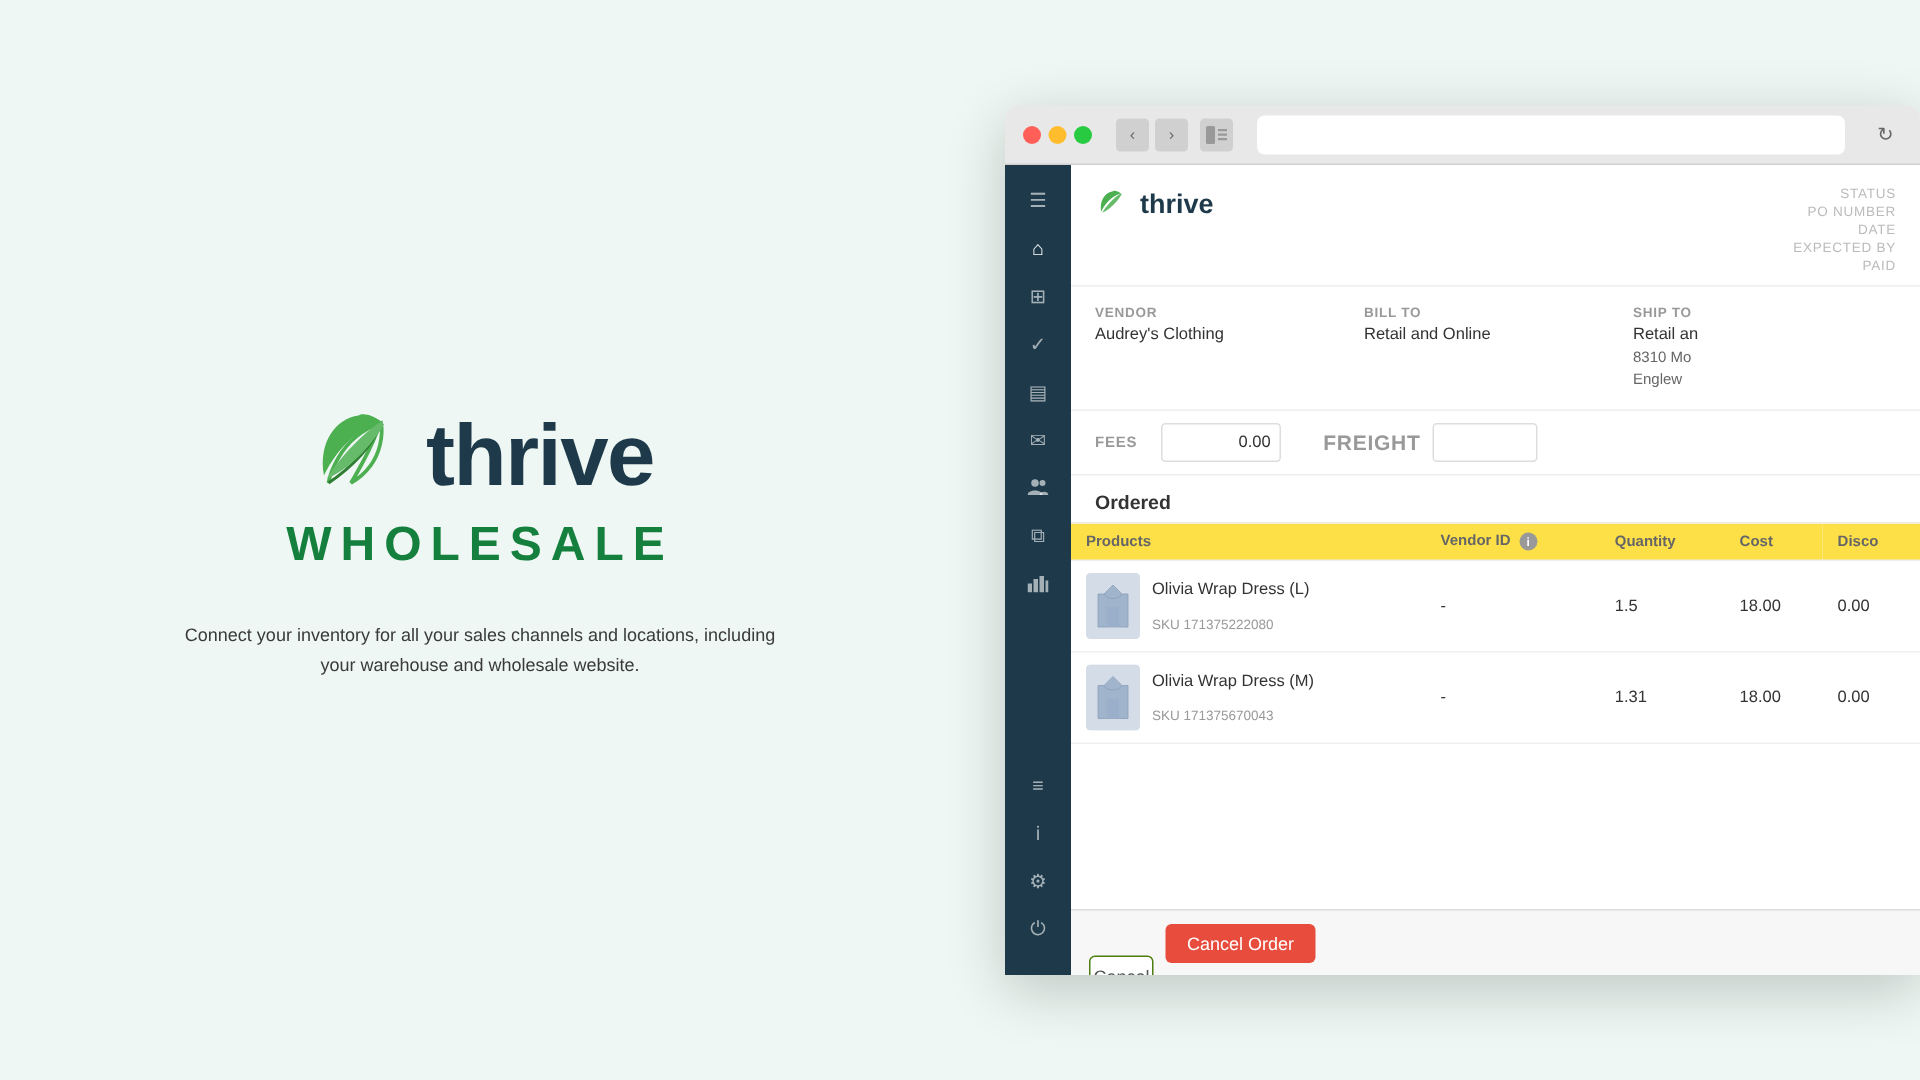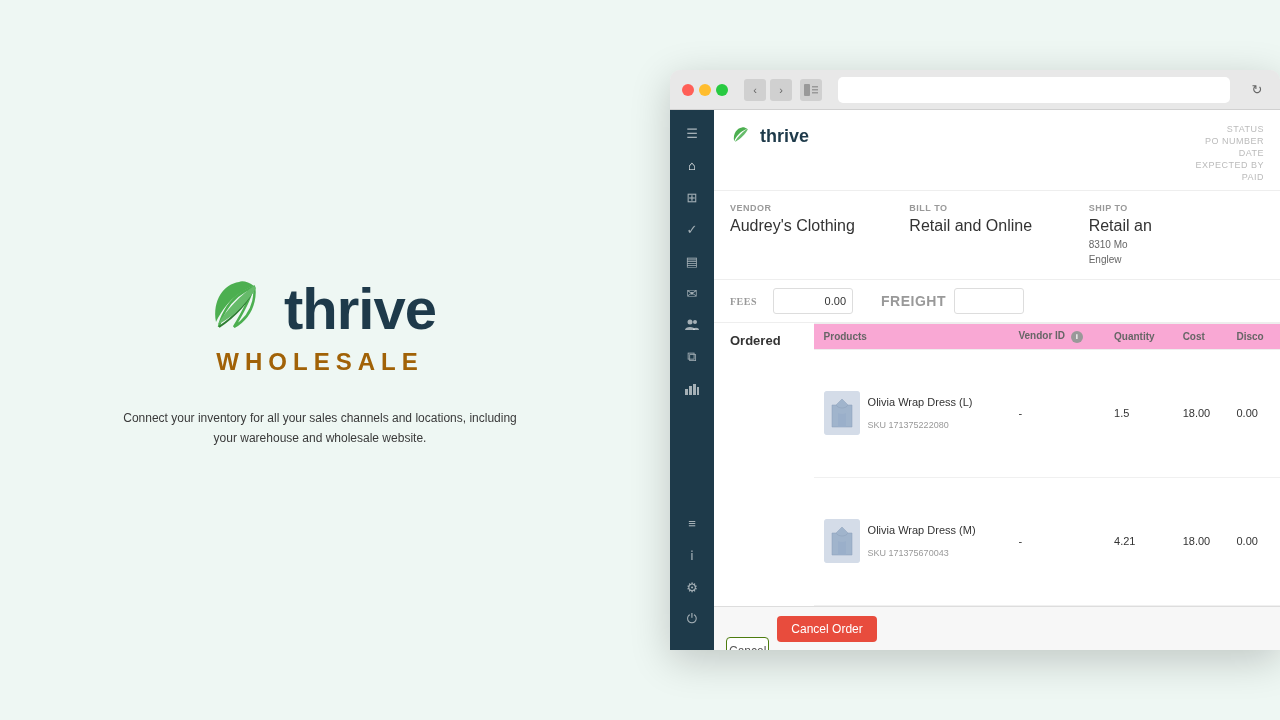--- a/index.html
+++ b/index.html
@@ -45,23 +45,23 @@
 
     .logo-text-thrive {
       font-size: 58px;
       font-weight: 700;
       color: #1e3a4a;
       letter-spacing: -1px;
       line-height: 1;
     }
 
     .logo-text-wholesale {
-      font-size: 24px;
+      font-size: 32px;
       font-weight: 700;
-      color: #a16207;
+      color: #15803d;
       letter-spacing: 6px;
       margin-top: 2px;
     }
 
     .tagline {
       font-size: 15px;
       font-weight: 800;
       color: #f5a623;
       letter-spacing: 2px;
       text-transform: uppercase;
@@ -296,21 +296,21 @@
     .vendor-label {
       font-size: 9px;
       font-weight: 700;
       color: #999;
       text-transform: uppercase;
       letter-spacing: 0.5px;
       margin-bottom: 4px;
     }
 
     .vendor-value {
-      font-size: 16px;
+      font-size: 11px;
       color: #333;
       font-weight: 500;
     }
 
     .vendor-address {
       font-size: 10px;
       color: #666;
       line-height: 1.5;
       margin-top: 2px;
     }
@@ -323,21 +323,20 @@
       border-bottom: 1px solid #eee;
       gap: 8px;
     }
 
     .fees-label {
       font-size: 10px;
       font-weight: 700;
       color: #999;
       letter-spacing: 0.5px;
       margin-right: 8px;
-      font-family: Liberation Serif, serif;
     }
 
     .fees-input {
       width: 80px;
       height: 26px;
       border: 1px solid #ddd;
       border-radius: 3px;
       padding: 0 6px;
       font-size: 11px;
       color: #333;
@@ -360,39 +359,38 @@
       padding: 0 6px;
       font-size: 11px;
       color: #333;
     }
 
     
     .ordered-section {
       flex: 1;
       overflow: hidden;
       display: flex;
-      flex-direction: row;
-      gap: 17px;
+      flex-direction: column;
     }
 
     .ordered-title {
       font-size: 13px;
       font-weight: 600;
       color: #333;
       padding: 10px 16px 6px;
     }
 
     
     .products-table {
       width: 100%;
       border-collapse: collapse;
     }
 
     .products-table thead tr {
-      background: #f9a8d4;
+      background: #fde047;
       border-top: 1px solid #eee;
       border-bottom: 1px solid #eee;
     }
 
     .products-table th {
       font-size: 10px;
       font-weight: 600;
       color: #666;
       padding: 6px 10px;
       text-align: left;
@@ -699,21 +697,21 @@
                     <div class="product-info">
                       <span class="product-name">Olivia Wrap Dress (M)</span>
                       <span class="product-sku">SKU 171375670043</span>
                     </div>
                   </div>
                 </td>
                 <td>
                   <span>-</span>
                 </td>
                 <td>
-                  <span>4.21</span>
+                  <span>1.31</span>
                 </td>
                 <td>
                   <span>18.00</span>
                 </td>
                 <td>
                   <span>0.00</span>
                 </td>
               </tr>
             </tbody>
           </table>

